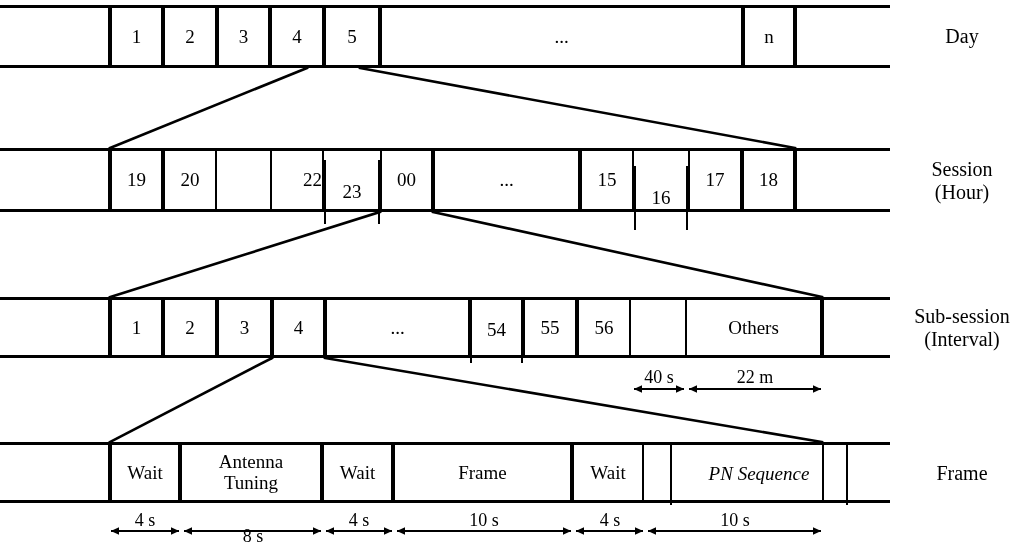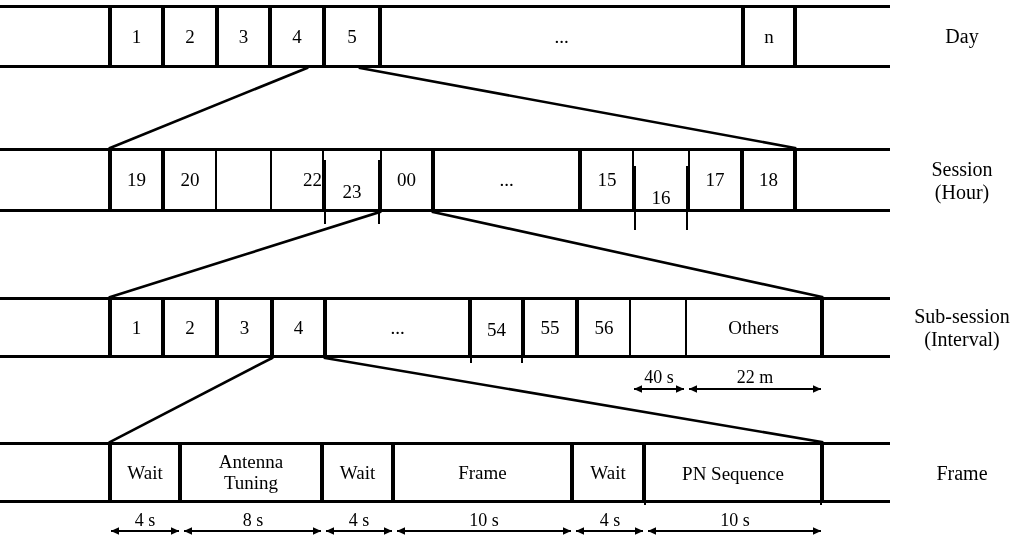--- a/index.html
+++ b/index.html
@@ -232,32 +232,32 @@
   </div>
   <div class="cell bordered" style="left:322px; top:442px; width:71px; height:61px;">
     <span class="txt">Wait</span>
   </div>
   <div class="cell bordered" style="left:393px; top:442px; width:179px; height:61px;">
     <span class="txt">Frame</span>
   </div>
   <div class="cell bordered" style="left:572px; top:442px; width:72px; height:61px;">
     <span class="txt">Wait</span>
   </div>
-  <div class="cell bordered" style="left:644px; top:442px; width:178px; height:63px;">
+  <div class="cell bordered" style="left:670px; top:442px; width:178px; height:63px;font-style:italic;">
     <span class="txt">PN Sequence</span>
   </div>
   <div class="cell openright" style="left:822px; top:442px; width:68px; height:61px; border-left:2.5px solid #000;"></div>
   <div class="rowlabel" style="left:900px; top:462px; width:124px;">
     <span>Frame</span>
   </div>
 
   <div class="dimlabel" style="left:115px; top:510px; width:60px;">
     <span>4 s</span>
   </div>
-  <div class="dimlabel" style="left:223px; top:510px; width:60px;">
+  <div class="dimlabel" style="left:223px; top:526px; width:60px;">
     <span>8 s</span>
   </div>
   <div class="dimlabel" style="left:329px; top:510px; width:60px;">
     <span>4 s</span>
   </div>
   <div class="dimlabel" style="left:454px; top:510px; width:60px;">
     <span>10 s</span>
   </div>
   <div class="dimlabel" style="left:580px; top:510px; width:60px;">
     <span>4 s</span>

